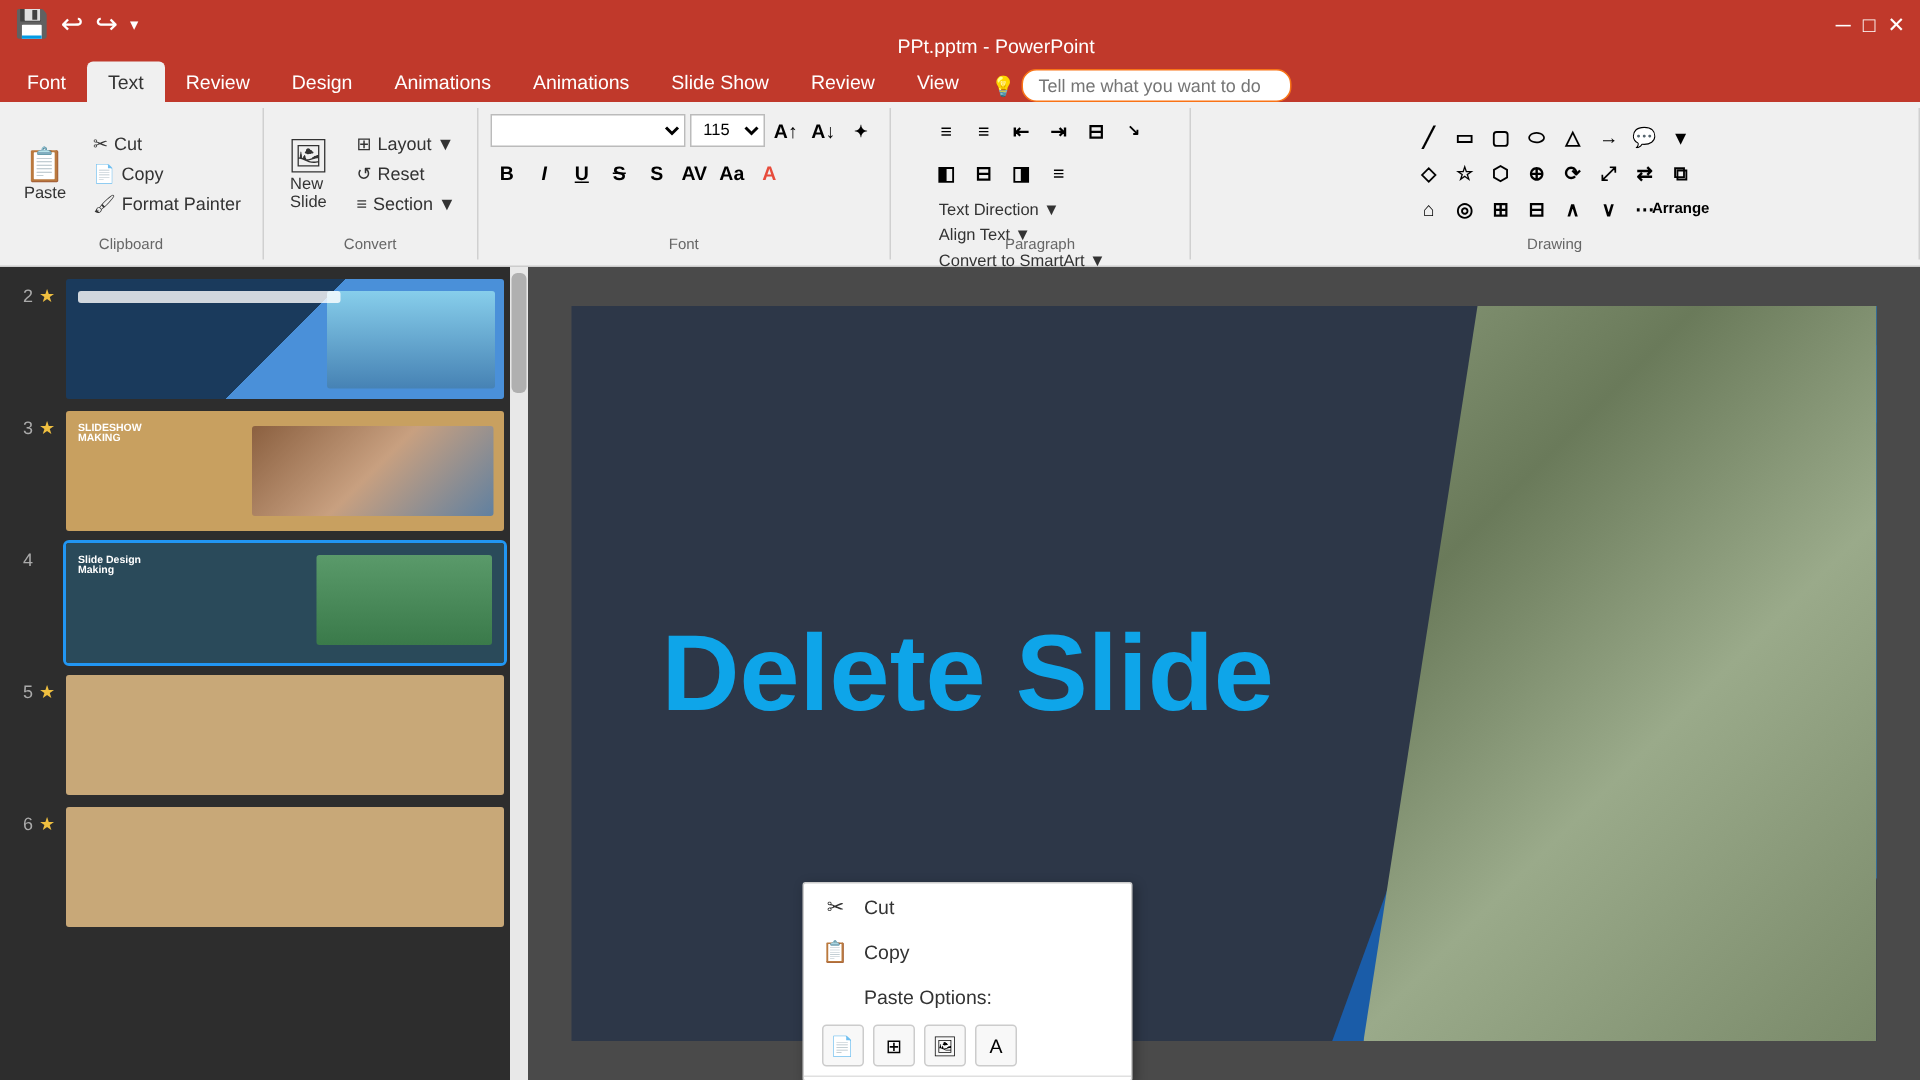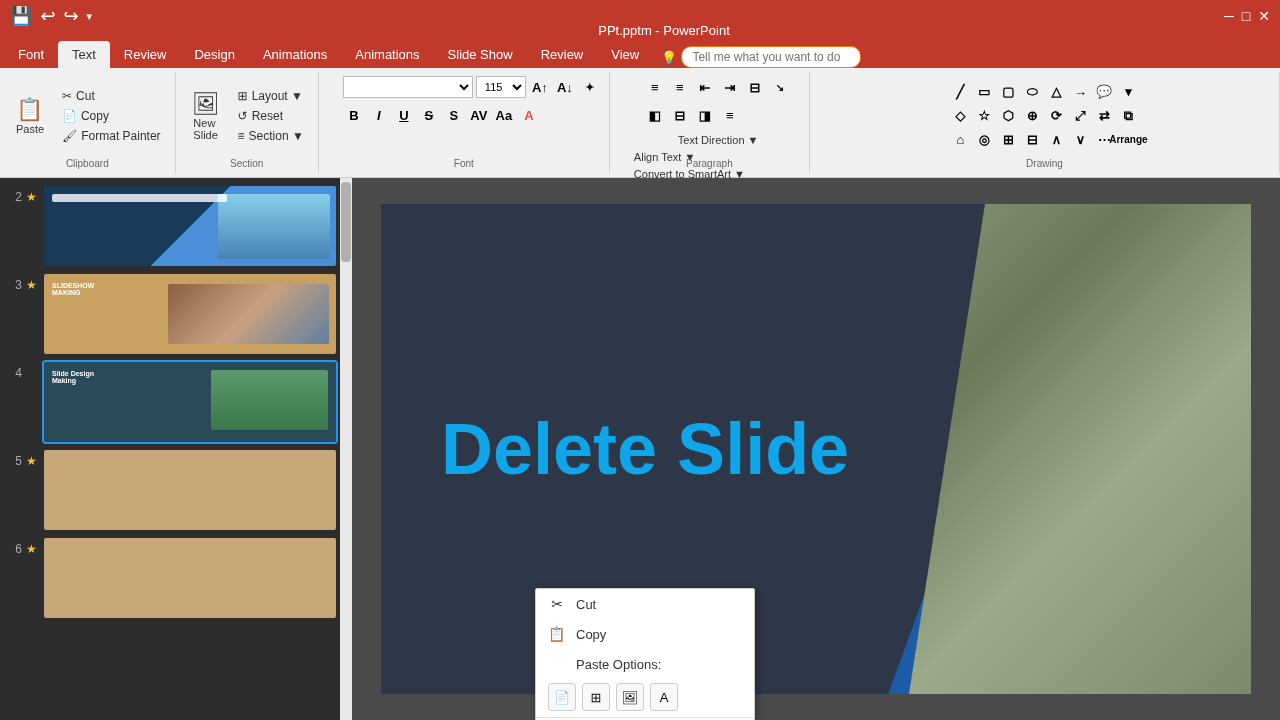--- a/index.html
+++ b/index.html
@@ -97,21 +97,21 @@
       color: #333;
       white-space: nowrap;
     }
     .ribbon-small-group {
       display: flex;
       flex-direction: column;
       gap: 2px;
     }
 
     
-    .font-row { display: flex; align-items: center; gap: 3px; margin-bottom: 3px; margin-left: 16px; }
+    .font-row { display: flex; align-items: center; gap: 3px; margin-bottom: 3px; }
     .font-select {
       border: 1px solid #bbb;
       background: white;
       padding: 2px 4px;
       font-size: 11px;
       height: 22px;
       cursor: pointer;
     }
     .format-btn {
       width: 22px;
@@ -467,21 +467,21 @@
           <span>⊞</span> Layout ▼
         </div>
         <div class="ribbon-btn-small">
           <span>↺</span> Reset
         </div>
         <div class="ribbon-btn-small">
           <span>≡</span> Section ▼
         </div>
       </div>
     </div>
-    <span class="ribbon-group-label">Section</span>
+    <span class="ribbon-group-label">Convert</span>
   </div>
 
   <div class="ribbon-group" style="min-width:220px;">
     <div class="ribbon-group-content" style="flex-direction:column; align-items:flex-start; gap:3px;">
       <div class="font-row">
         <select class="font-select" style="width:130px;"></select>
         <select class="font-select" style="width:50px;">
           <option>115</option>
         </select>
         <button class="format-btn">A↑</button>
@@ -512,21 +512,21 @@
         <button class="format-btn">⊟</button>
         <button class="format-btn" style="font-size:10px;">↘</button>
       </div>
       <div class="font-row">
         <button class="format-btn">◧</button>
         <button class="format-btn">⊟</button>
         <button class="format-btn">◨</button>
         <button class="format-btn">≡</button>
       </div>
       <div class="ribbon-small-group" style="gap:1px;">
-        <div class="ribbon-btn-small" style="font-size:11px;margin-left:44px;">Text Direction ▼</div>
+        <div class="ribbon-btn-small" style="font-size:11px;">Text Direction ▼</div>
         <div class="ribbon-btn-small" style="font-size:11px;">Align Text ▼</div>
         <div class="ribbon-btn-small" style="font-size:11px;">Convert to SmartArt ▼</div>
       </div>
     </div>
     <span class="ribbon-group-label">Paragraph</span>
   </div>
 
   <div class="ribbon-group" style="flex:1; min-width:180px;">
     <div class="ribbon-group-content">
       <div style="display:grid; grid-template-columns: repeat(8, 22px); grid-template-rows: repeat(3, 22px); gap:2px;">

